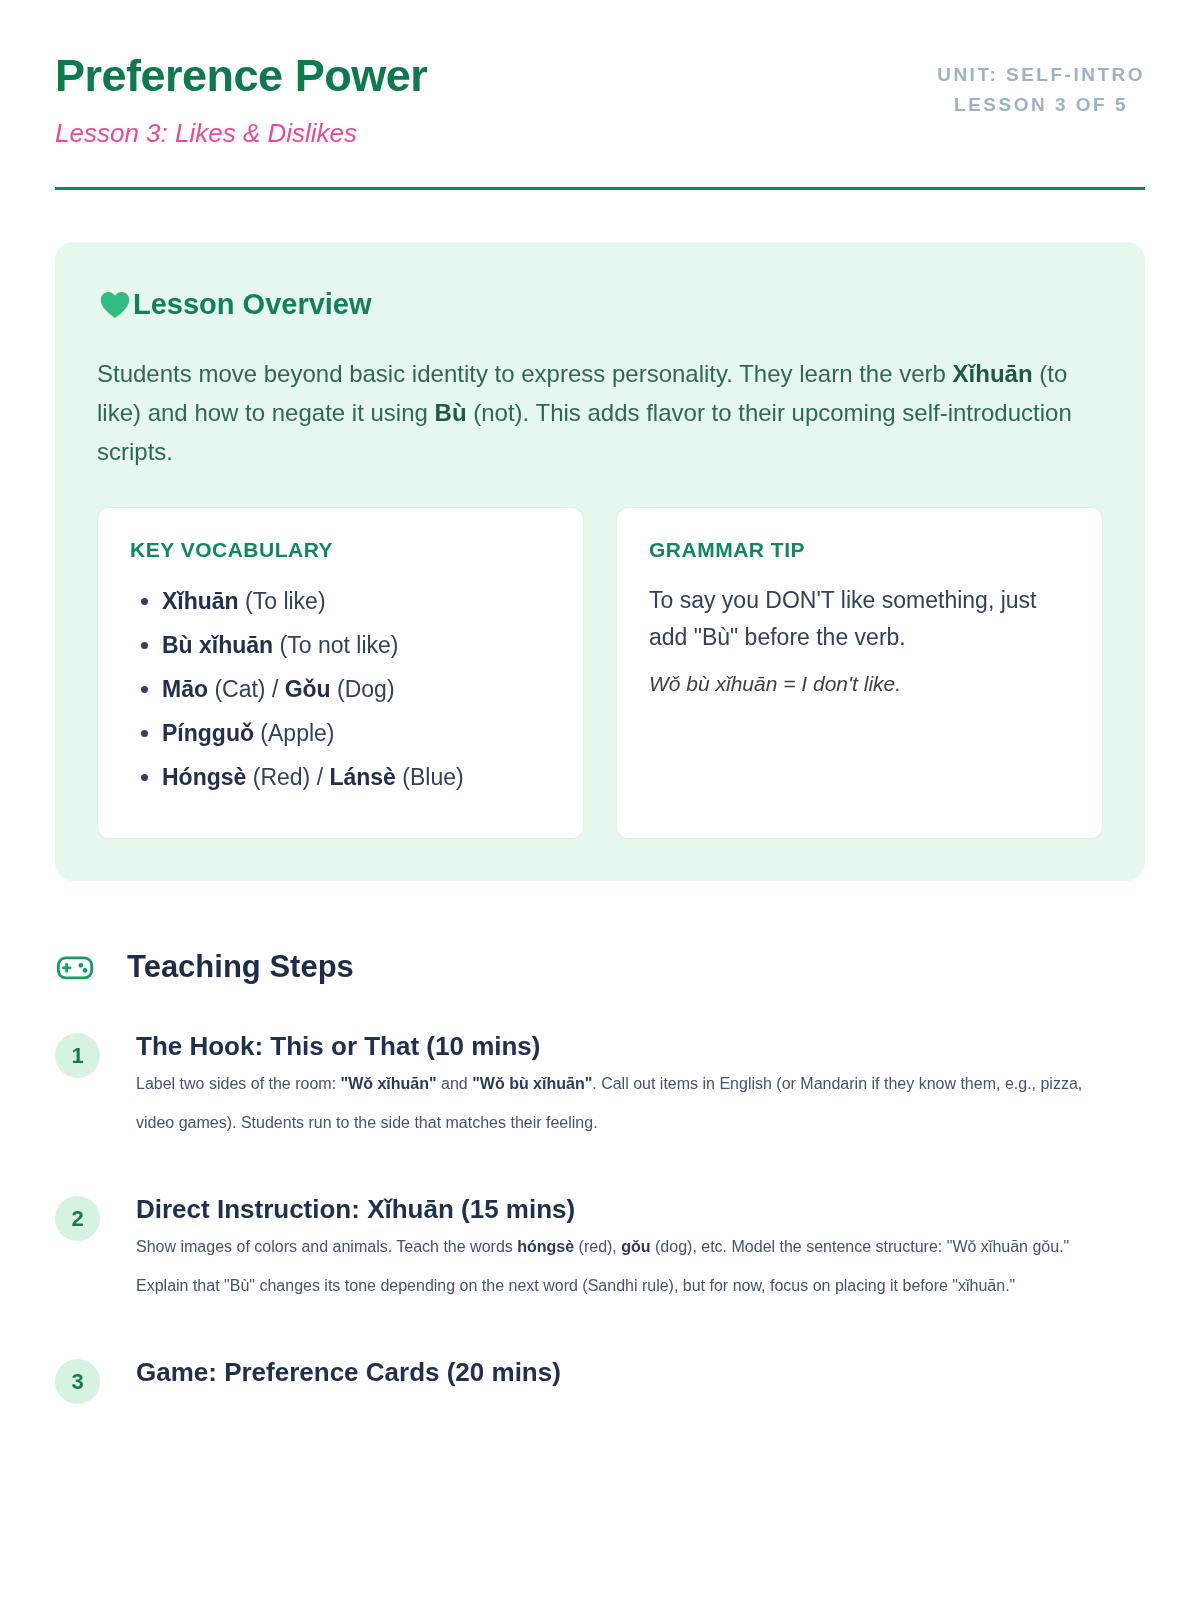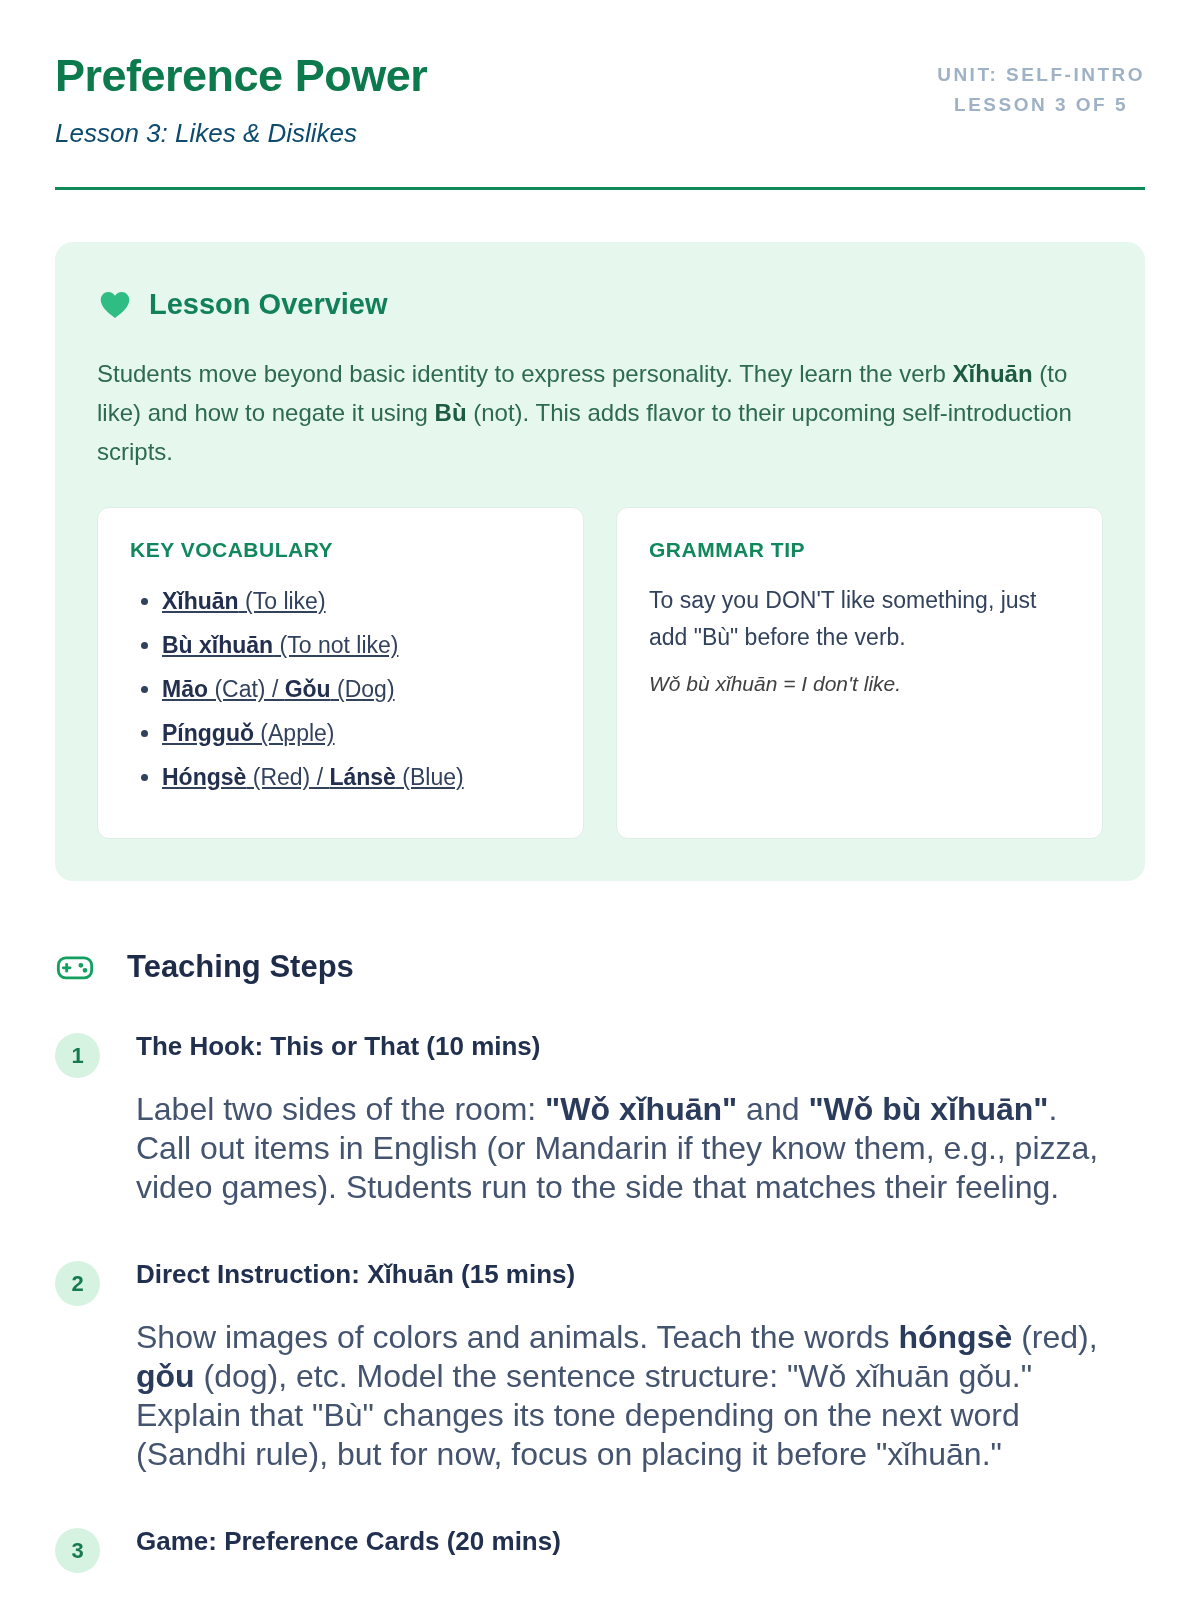--- a/index.html
+++ b/index.html
@@ -23,21 +23,21 @@
   .page-title {
     font-size: 45px;
     font-weight: 800;
     color: #0d7a4e;
     letter-spacing: -0.5px;
   }
   .page-subtitle {
     margin-top: 16px;
     font-size: 26px;
     font-style: italic;
-    color: #0c4a6e;
+    color: #ec4899;
   }
   .header-meta {
     text-align: center;
     font-size: 19px;
     font-weight: 700;
     letter-spacing: 2.5px;
     color: #9fb1c4;
     line-height: 30px;
     padding-top: 10px;
   }
@@ -47,21 +47,21 @@
     margin-top: 38px;
   }
 
   
   .overview-card {
     margin-top: 52px;
     background: #e6f7ee;
     border-radius: 18px;
     padding: 44px 42px 42px 42px;
   }
-  .overview-header { display: flex; align-items: center; gap: 16px; }
+  .overview-header { display: flex; align-items: center; }
   .overview-header .icon { width: 36px; height: 36px; display: inline-flex; }
   .overview-title {
     font-size: 29px;
     font-weight: 800;
     color: #12805a;
   }
   .overview-text {
     margin-top: 32px;
     font-size: 24px;
     line-height: 39px;
@@ -87,21 +87,20 @@
     font-size: 21px;
     font-weight: 800;
     letter-spacing: 0.5px;
     color: #11875d;
   }
   .vocab-list {
     margin-top: 26px;
     padding-left: 32px;
     font-size: 23px;
     color: #32415c;
-    text-decoration: underline;
   }
   .vocab-list li { margin-bottom: 17px; }
   .vocab-list b { color: #232f4e; }
   .grammar-text {
     margin-top: 20px;
     font-size: 23px;
     line-height: 37px;
     color: #32415c;
   }
   .grammar-example {
@@ -142,22 +141,22 @@
     justify-content: center;
     margin-top: 2px;
   }
   .step-content { margin-left: 36px; }
   .step-title {
     font-size: 26px;
     font-weight: 800;
     color: #223050;
   }
   .step-body {
-    margin-top: 28px;
-    font-size: 32px;
+    margin-top: 2px;
+    font-size: 16px;
     line-height: 39px;
     color: #44546f;
     max-width: 985px;
   }
   .step-body b { color: #2b3b5c; }
   .step + .step { margin-top: 52px; }
 </style>
 </head>
 <body>
 

